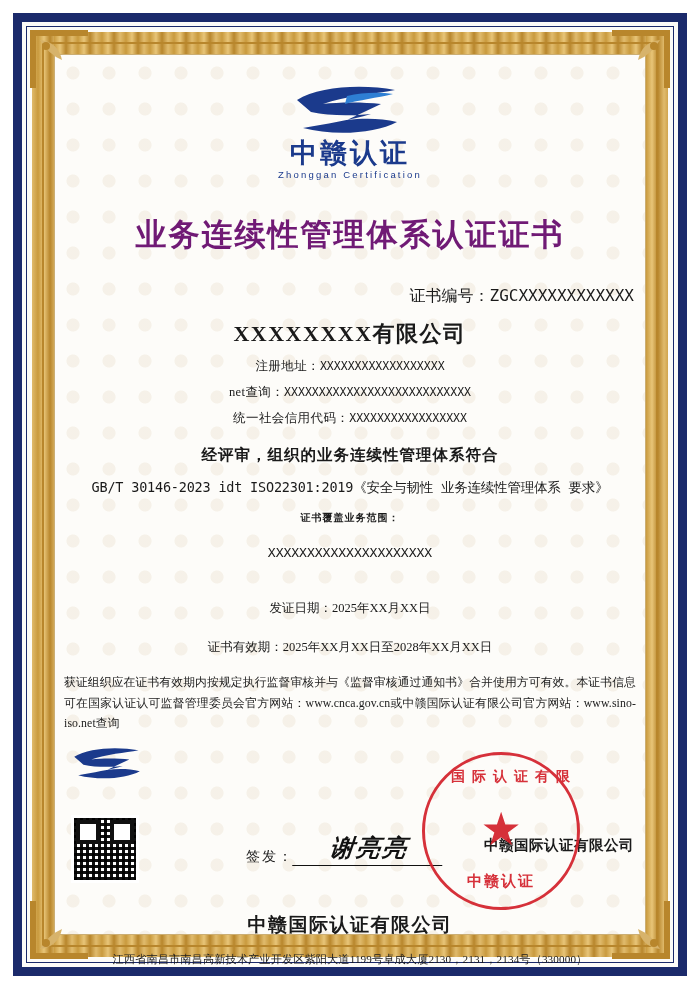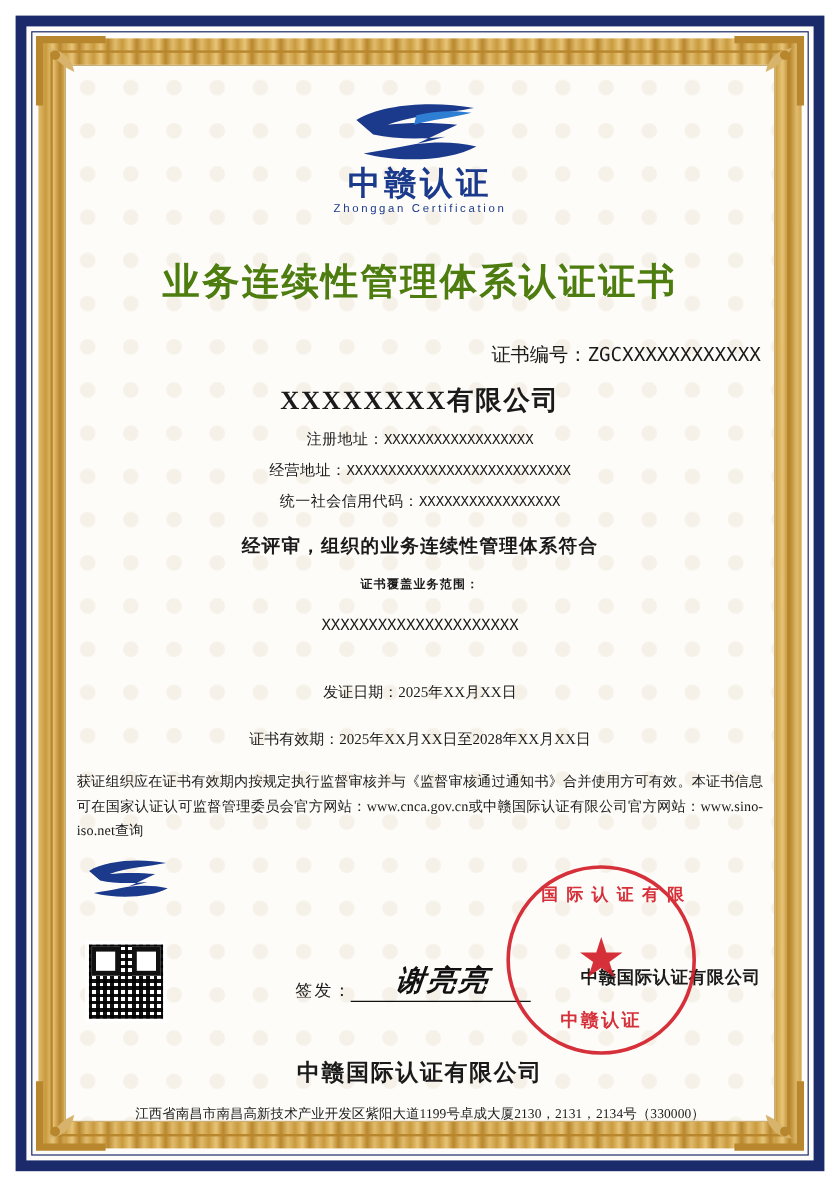--- a/index.html
+++ b/index.html
@@ -123,21 +123,21 @@
     color: #1b3a8c;
     margin-top: 2px;
   }
 
   
   .cert-title {
     font-family: "Liberation Serif", serif;
     font-weight: bold;
     font-size: 31px;
     letter-spacing: 2px;
-    color: #4d7c0f;
+    color: #701a75;
     margin-top: 26px;
   }
 
   .cert-number {
     font-family: "DejaVu Sans Mono", monospace;
     font-size: 16px;
     text-align: right;
     margin-top: 30px;
     padding-right: 6px;
     color: #1a1a1a;
@@ -387,29 +387,30 @@
     <div class="cert-number">证书编号：ZGCXXXXXXXXXXXX</div>
 
 
     <div class="company-name">XXXXXXXX有限公司</div>
 
     <div class="info-line">
       <span>注册地址：</span><span class="val">XXXXXXXXXXXXXXXXXX</span>
     </div>
 
     <div class="info-line">
-      <span>经营地址：</span><span class="val">XXXXXXXXXXXXXXXXXXXXXXXXXXX</span>
+      <span>net查询：</span><span class="val">XXXXXXXXXXXXXXXXXXXXXXXXXXX</span>
     </div>
 
     <div class="info-line">
       <span>统一社会信用代码：</span><span class="val">XXXXXXXXXXXXXXXXX</span>
     </div>
 
     <div class="statement">经评审，组织的业务连续性管理体系符合</div>
 
+    <div class="standard">GB/T 30146-2023 idt ISO22301:2019《安全与韧性 业务连续性管理体系 要求》</div>
 
     <div class="scope-label">证书覆盖业务范围：</div>
 
     <div class="scope-value">XXXXXXXXXXXXXXXXXXXXX</div>
 
     <div class="issue-date">发证日期：2025年XX月XX日</div>
     <div class="valid-date">证书有效期：2025年XX月XX日至2028年XX月XX日</div>
 
     <div class="notice">获证组织应在证书有效期内按规定执行监督审核并与《监督审核通过通知书》合并使用方可有效。本证书信息可在国家认证认可监督管理委员会官方网站：www.cnca.gov.cn或中赣国际认证有限公司官方网站：www.sino-iso.net查询</div>
 

